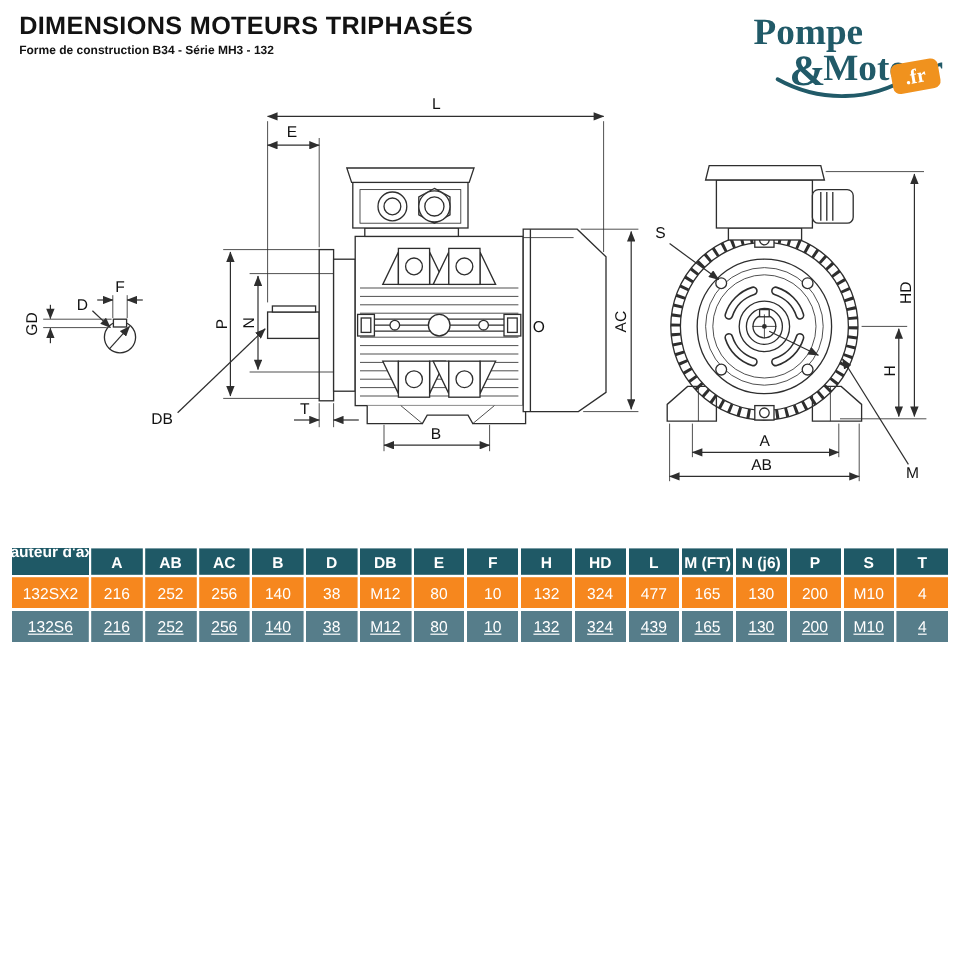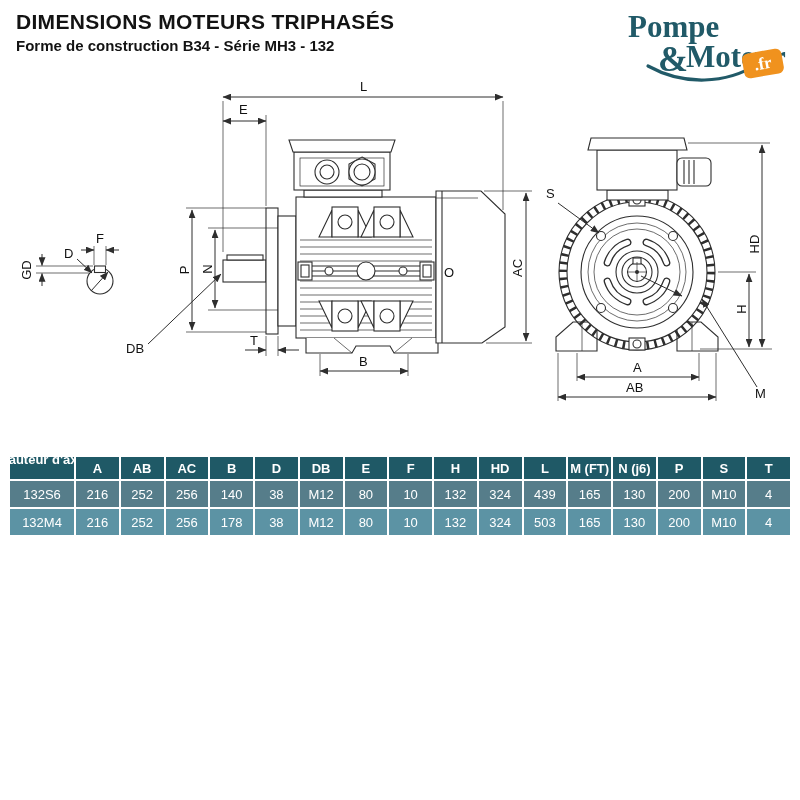--- a/index.html
+++ b/index.html
@@ -2,21 +2,21 @@
 <html><head>
 <meta charset="utf-8">
 <style>
   html,body { margin:0; padding:0; background:#ffffff; }
   .page { position:relative; width:800px; height:800px; background:#fff; overflow:hidden;
           font-family:"Liberation Sans",sans-serif; }
 
   
   .title    { position:absolute; left:16px; top:10px; font-size:21px; font-weight:700;
               letter-spacing:.3px; color:#131313; }
-  .subtitle { position:absolute; left:16px; top:37px; font-size:15px; font-weight:700; color:#131313; }
+  .subtitle { position:absolute; left:16px; top:37px; font-size:10px; font-weight:700; color:#131313; }
 
   .logo { position:absolute; right:8px; top:4px; width:178px; height:82px; }
 
   
   .drawing { position:absolute; left:0; top:80px; }
   .ln   { stroke:#2e2e2e; stroke-width:1.1; fill:none; }
   .fl   { stroke:#2e2e2e; stroke-width:1.1; fill:#ffffff; }
   .thin { stroke:#2e2e2e; stroke-width:.7; fill:none; }
   .dim  { stroke:#2e2e2e; stroke-width:1; fill:none; }
   .lbl  { font-family:"Liberation Sans",sans-serif; font-size:13px; fill:#121212; }
@@ -30,21 +30,21 @@
   .dims th, .dims td { border:2px solid #ffffff; text-align:center; color:#ffffff; padding:0;
                        overflow:hidden; white-space:nowrap; }
   .dims thead th { background:#1F5966; height:22px; font-weight:700; font-size:13px; }
   .dims thead th.corner { position:relative; background:#1F5966; }
   .corner-inner { position:absolute; left:0; right:0; top:-15px; bottom:0; background:#1F5966;
                   display:flex; align-items:center; justify-content:center; text-align:center;
                   font-weight:700; font-size:13px; line-height:1.15; }
   .dims tbody tr { height:28px; }
   .dims tbody td { font-weight:500; }
   .dims tr.light td { background:#5C93A4; }
-  .dims tr.dark  td { background:#567D8A; }
+  .dims tr.dark  td { background:#567D8A;text-decoration:underline; }
   .dims tr.hl    td { background:#F6871E; }
 </style>
 </head>
 <body>
 
 <div class="page">
 
   <div class="title">DIMENSIONS MOTEURS TRIPHASÉS</div>
   <div class="subtitle">Forme de construction B34 - Série MH3 - 132</div>
 
@@ -300,54 +300,54 @@
           <th>HD</th>
           <th>L</th>
           <th>M (FT)</th>
           <th>N (j6)</th>
           <th>P</th>
           <th>S</th>
           <th>T</th>
         </tr>
     </thead>
     <tbody>
+        <tr class="hl">
+          <td>132SX2</td>
+          <td>216</td>
+          <td>252</td>
+          <td>256</td>
+          <td>140</td>
+          <td>38</td>
+          <td>M12</td>
+          <td>80</td>
+          <td>10</td>
+          <td>132</td>
+          <td>324</td>
+          <td>477</td>
+          <td>165</td>
+          <td>130</td>
+          <td>200</td>
+          <td>M10</td>
+          <td>4</td>
+        </tr>
         <tr class="dark">
           <td>132S6</td>
           <td>216</td>
           <td>252</td>
           <td>256</td>
           <td>140</td>
           <td>38</td>
           <td>M12</td>
           <td>80</td>
           <td>10</td>
           <td>132</td>
           <td>324</td>
           <td>439</td>
           <td>165</td>
           <td>130</td>
           <td>200</td>
           <td>M10</td>
           <td>4</td>
         </tr>
-        <tr class="light">
-          <td>132M4</td>
-          <td>216</td>
-          <td>252</td>
-          <td>256</td>
-          <td>178</td>
-          <td>38</td>
-          <td>M12</td>
-          <td>80</td>
-          <td>10</td>
-          <td>132</td>
-          <td>324</td>
-          <td>503</td>
-          <td>165</td>
-          <td>130</td>
-          <td>200</td>
-          <td>M10</td>
-          <td>4</td>
-        </tr>
       </tbody>
   </table>
 
 </div>
 
 </body></html>

